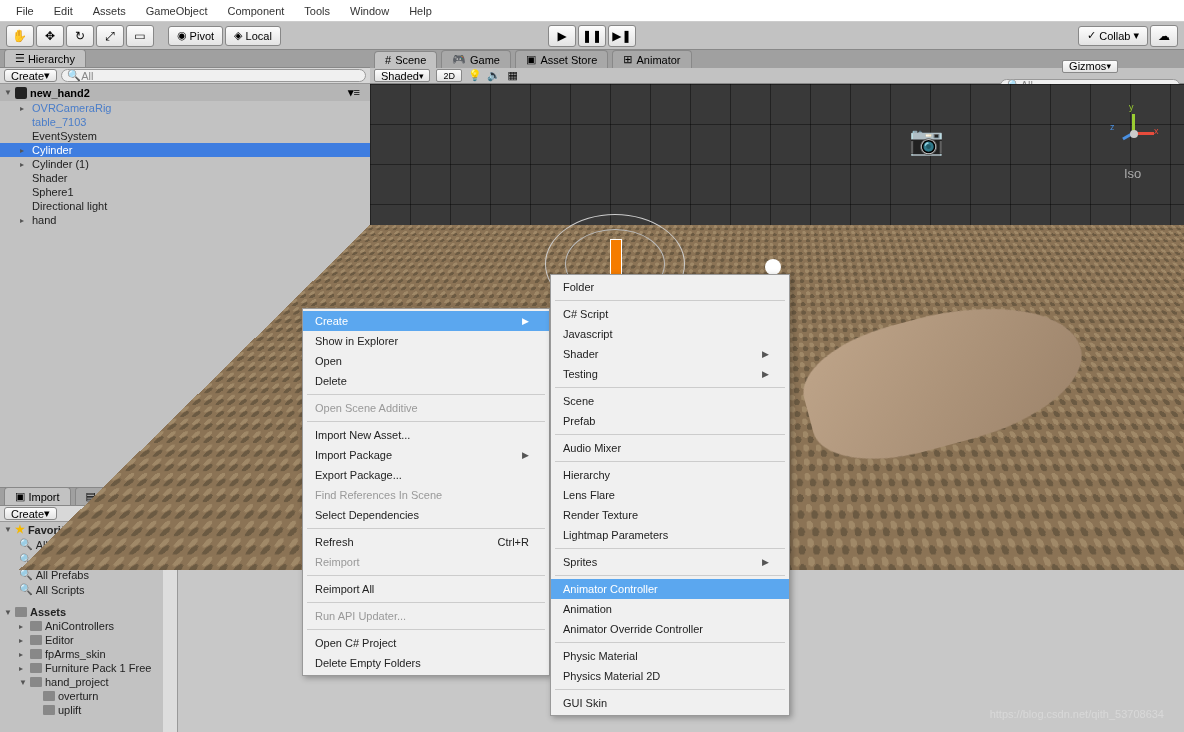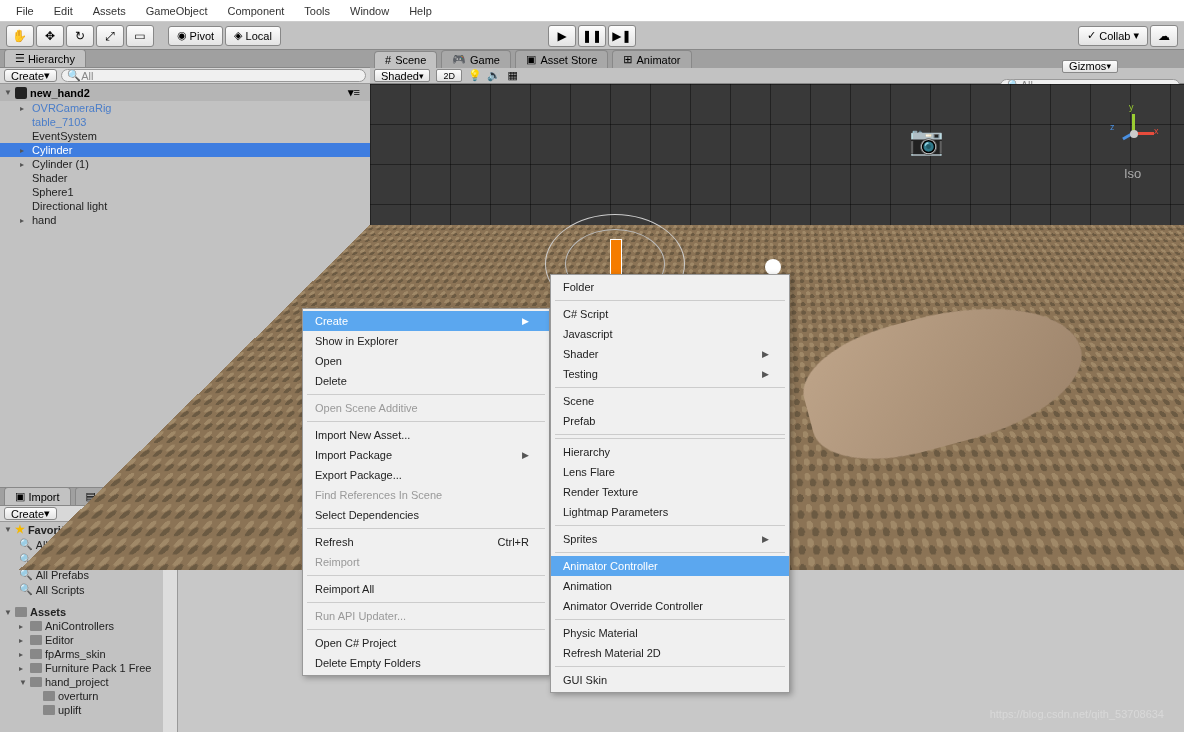--- a/index.html
+++ b/index.html
@@ -457,20 +457,23 @@
       <span class="ctx-arrow">▶</span>
     </div>
     <div class="ctx-sep"></div>
     <div class="ctx-item">
       <span>Scene</span>
     </div>
     <div class="ctx-item">
       <span>Prefab</span>
     </div>
     <div class="ctx-sep"></div>
+    <div class="ctx-item">
+      <span>Audio Mixer</span>
+    </div>
     <div class="ctx-sep"></div>
     <div class="ctx-item">
       <span>Hierarchy</span>
     </div>
     <div class="ctx-item">
       <span>Lens Flare</span>
     </div>
     <div class="ctx-item">
       <span>Render Texture</span>
     </div>
@@ -490,21 +493,21 @@
       <span>Animation</span>
     </div>
     <div class="ctx-item">
       <span>Animator Override Controller</span>
     </div>
     <div class="ctx-sep"></div>
     <div class="ctx-item">
       <span>Physic Material</span>
     </div>
     <div class="ctx-item">
-      <span>Refresh Material 2D</span>
+      <span>Physics Material 2D</span>
     </div>
     <div class="ctx-sep"></div>
     <div class="ctx-item">
       <span>GUI Skin</span>
     </div>
   </div>
 
 <div class="watermark">https://blog.csdn.net/qith_53708634</div>
 
 </body></html>

